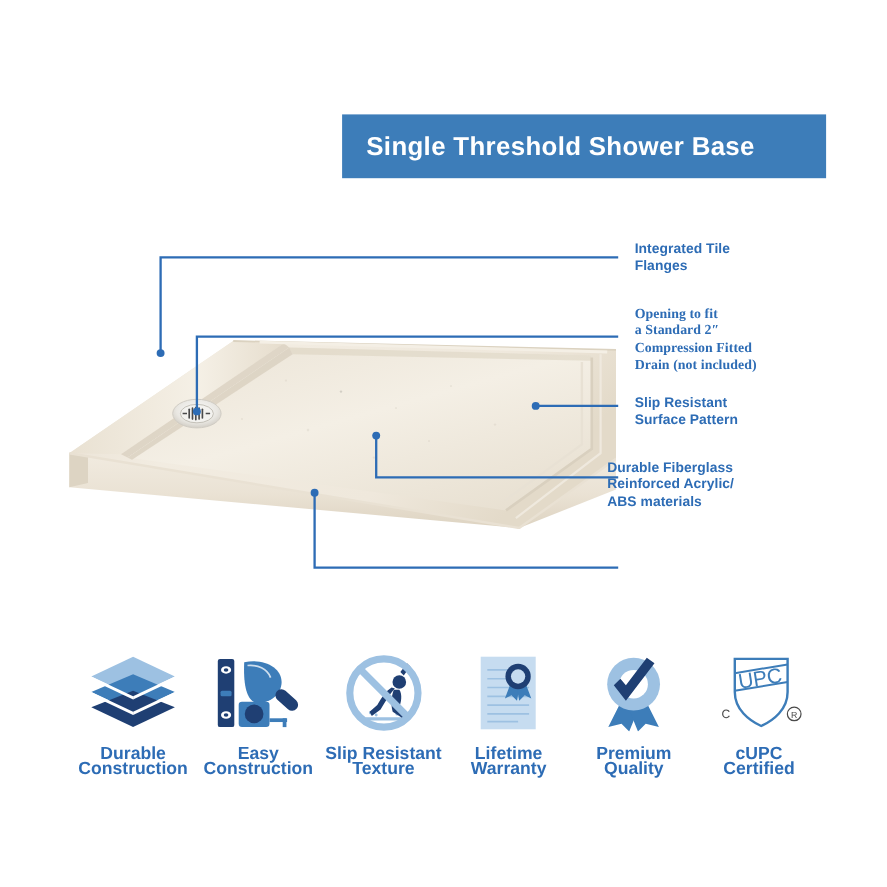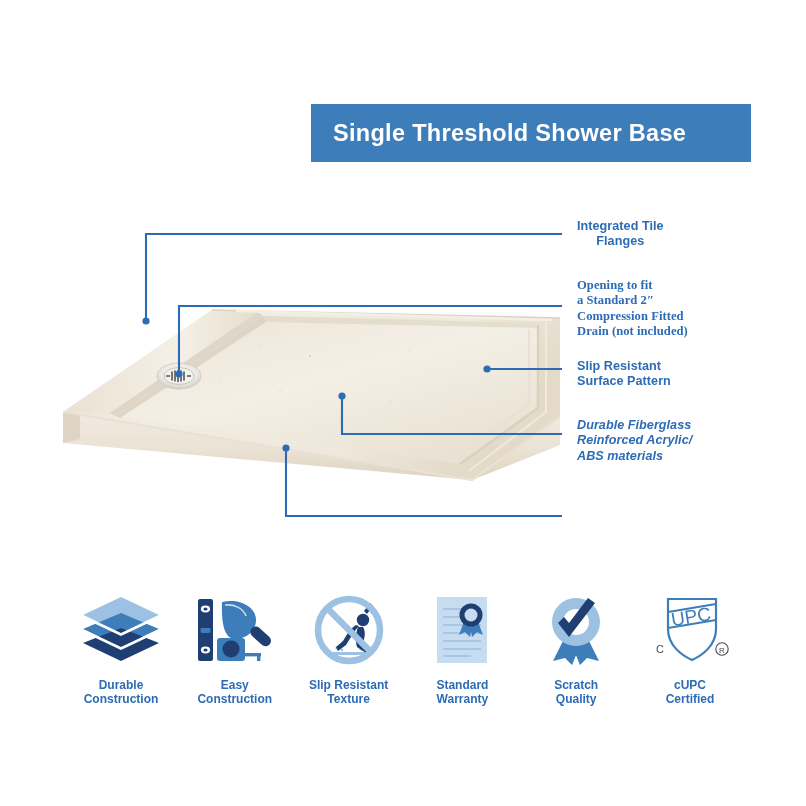--- a/index.html
+++ b/index.html
@@ -30,24 +30,24 @@
   
   .callout-text{
     position:absolute;
     color:#2d6cb5;
     font-size:12.6px;
     font-weight:bold;
     line-height:15.4px;
     white-space:pre-line;
     letter-spacing:0.05px;
   }
-  #callout-0{left:577px;top:219px;text-align:center;}
+  #callout-0{left:577px;top:219px;}
   #callout-1{left:577px;top:278px;font-family:Liberation Serif, serif;}
   #callout-2{left:577px;top:359px;}
-  #callout-3{left:577px;top:418px;font-style:italic;}
+  #callout-3{left:552px;top:418px;}
   #callout-4{left:577px;top:484px;}
 
   
   #product-photo{
     position:absolute;left:60px;top:296px;width:500px;height:185px;
   }
 
   
   #feature-strip{
     position:absolute;left:68px;top:592px;width:675px;height:125px;
@@ -57,21 +57,21 @@
     width:106px;
     display:flex;flex-direction:column;align-items:center;
   }
   .feature-icon{
     height:76px;width:88px;
     display:flex;align-items:center;justify-content:center;
   }
   .feature-label{
     margin-top:11px;
     color:#2d6cb5;
-    font-size:12px;
+    font-size:16px;
     font-weight:bold;
     line-height:13.6px;
     text-align:center;
     white-space:pre-line;
   }
 </style>
 </head>
 <body>
 
 <div id="stage">
@@ -277,35 +277,35 @@
             <line x1="22" y1="54" x2="60" y2="54"></line>
             <line x1="22" y1="61" x2="50" y2="61"></line>
           </g>
 
           <polygon points="44,24 38,40 44,37 49,42 52,26" fill="#3d7db9"></polygon>
           <polygon points="56,24 62,40 56,37 51,42 48,26" fill="#3d7db9"></polygon>
           <circle cx="50" cy="20" r="11.5" fill="#1f3f73"></circle>
           <circle cx="50" cy="20" r="6.5" fill="#c6dcf0"></circle>
         </svg>
       </div>
-      <div class="feature-label">Standard
+      <div class="feature-label">Lifetime
 Warranty</div>
     </div>
 
     <div class="feature-item">
       <div class="feature-icon">
         <svg width="82" height="70" viewBox="0 0 82 70" xmlns="http://www.w3.org/2000/svg">
           <polygon points="31,40 18,66 30,63 37,70 46,48" fill="#3d7db9"></polygon>
           <polygon points="51,40 64,66 52,63 45,70 36,48" fill="#3d7db9"></polygon>
           <circle cx="41" cy="27" r="24" fill="#9dc1e2"></circle>
           <circle cx="41" cy="27" r="13" fill="#ffffff"></circle>
           <path d="M23 28 L34 42 L60 8 L53 3 L34 28 L29 22 Z" fill="#1f3f73"></path>
         </svg>
       </div>
-      <div class="feature-label">Scratch
+      <div class="feature-label">Premium
 Quality</div>
     </div>
 
     <div class="feature-item">
       <div class="feature-icon">
         <svg width="82" height="70" viewBox="0 0 82 70" xmlns="http://www.w3.org/2000/svg">
           <path d="M19 4 L67 4 L67 34 C67 50 54 60 43 65 C32 60 19 50 19 34 Z" fill="none" stroke="#3d7db9" stroke-width="2.2"></path>
           <line x1="19" y1="17" x2="67" y2="9" stroke="#3d7db9" stroke-width="1.8"></line>
           <line x1="19" y1="33" x2="67" y2="25" stroke="#3d7db9" stroke-width="1.8"></line>
           <text x="43" y="28" text-anchor="middle" font-family="Liberation Sans, sans-serif" font-size="19" fill="#3d7db9" transform="rotate(-9 43 28)">UPC</text>

